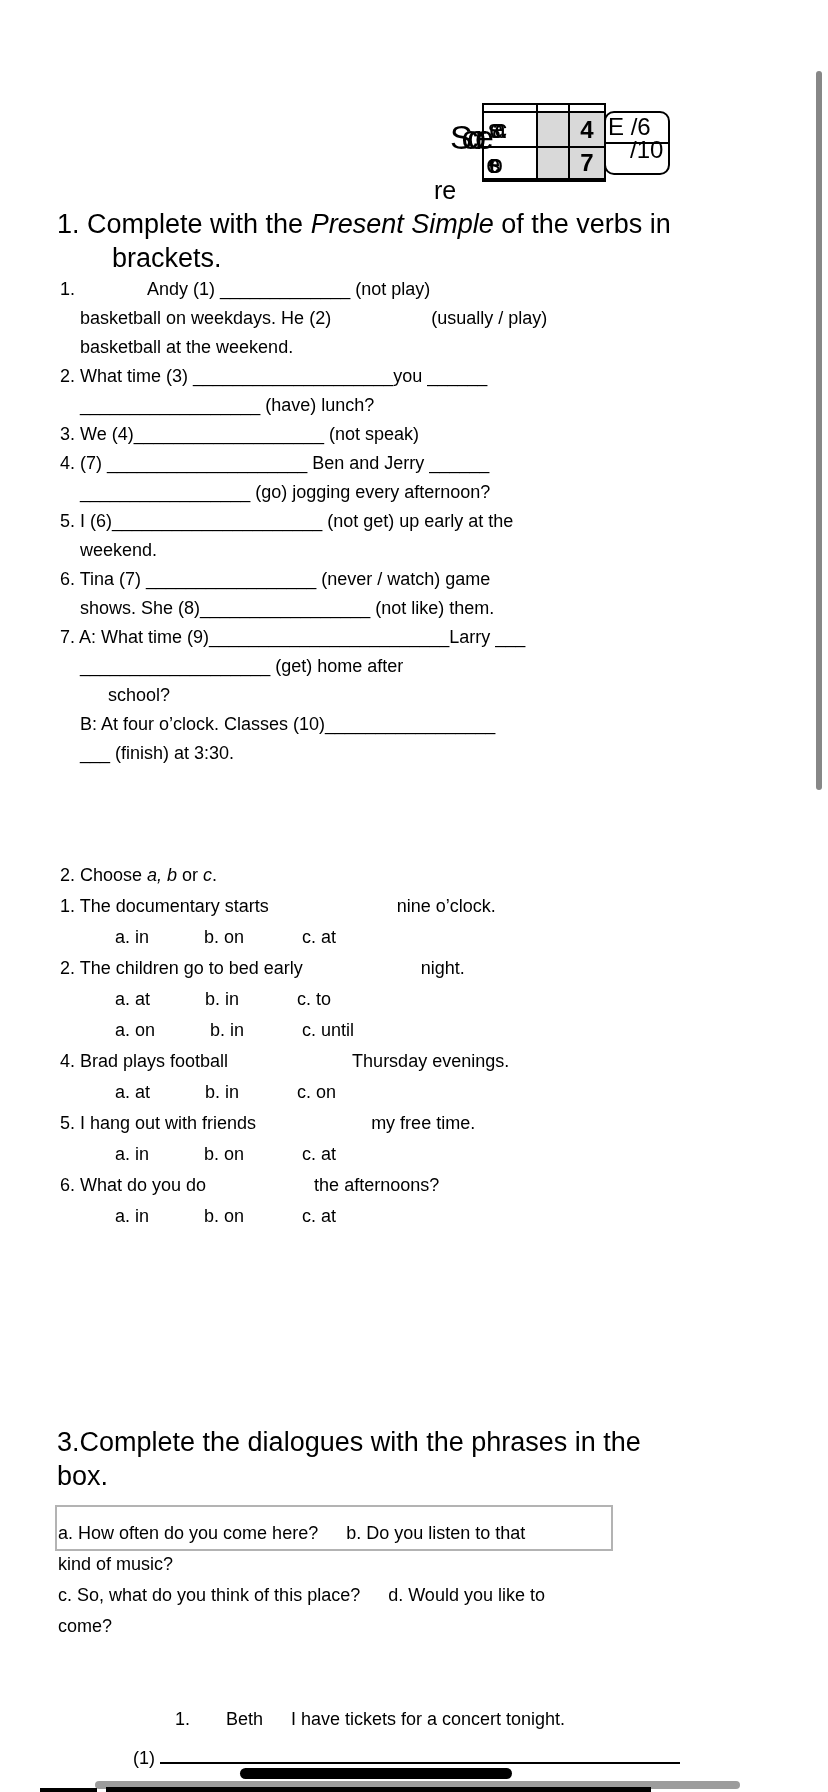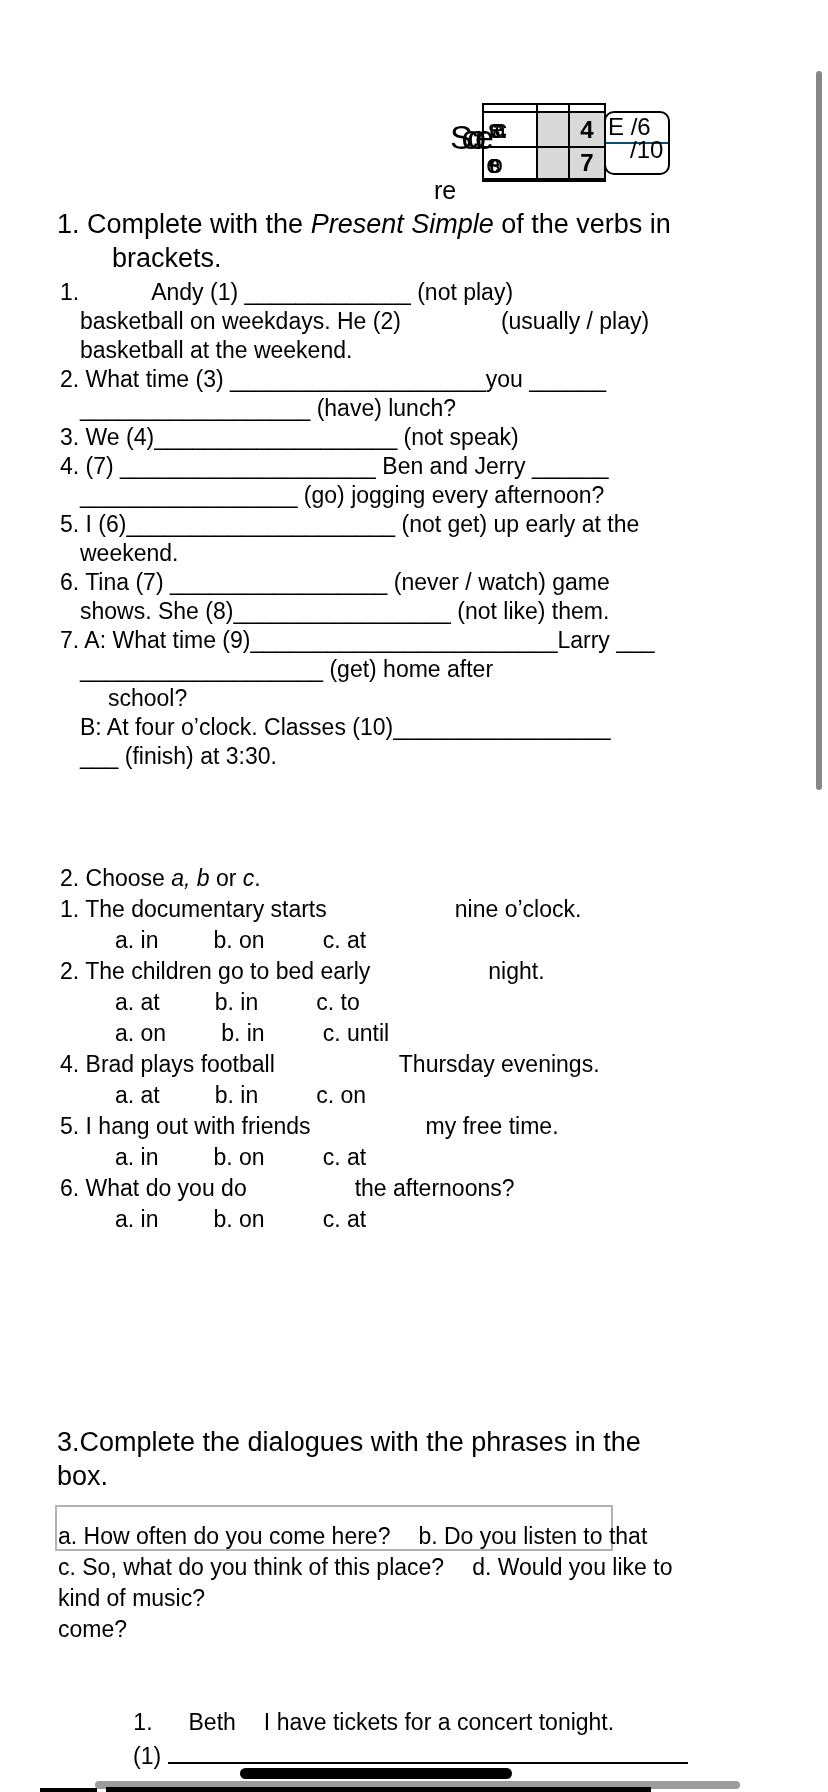--- a/index.html
+++ b/index.html
@@ -1,19 +1,19 @@
 <!DOCTYPE html>
 <html><head>
 <meta charset="utf-8">
 <style>
   html,body{margin:0;padding:0;background:#fff;}
   .page{position:relative;width:828px;height:1792px;background:#fff;overflow:hidden;
         font-family:"Liberation Sans","DejaVu Sans",sans-serif;color:#000;}
   .block{position:absolute;}
-  .line{white-space:nowrap;font-size:23px;line-height:1.08;}
+  .line{white-space:nowrap;font-size:18px;line-height:1.08;}
   .sec-title .line{font-size:27px;font-weight:bold;height:34px;}
   #sec1-body .line{height:29px;}
   #sec2 .line{height:31px;}
   #sec3-phrases .line{height:31px;}
   #dialogue .line{height:32px;}
   .line .b{font-weight:normal;}
   .line .i{font-style:italic;}
   .cont{padding-left:20px;}
   .ind40{padding-left:55px;}
   .ind48{padding-left:48px;}
@@ -27,21 +27,21 @@
   #score-table .cell{border-right:2px solid #000;border-bottom:2px solid #000;
     box-sizing:border-box;position:relative;overflow:visible;font-size:24px;}
   #score-table .cell:nth-child(3n){border-right:none;}
   #score-table .gray{background:#d9d9d9;}
   #score-table .num{font-weight:bold;display:flex;align-items:center;justify-content:center;}
   .garble{position:absolute;left:4px;top:2px;letter-spacing:-0.45em;font-size:25px;}
   #score-word{position:absolute;left:450px;top:118px;font-size:34px;letter-spacing:-0.33em;z-index:3;}
   #stray-re{position:absolute;left:434px;top:176px;font-size:25px;z-index:3;}
   #score-badge{position:absolute;left:604px;top:111px;width:66px;height:64px;
     border:2.5px solid #000;border-radius:10px;box-sizing:border-box;background:#fff;z-index:1;}
-  #score-badge .r1{height:31px;border-bottom:2px solid #0c4a6e;box-sizing:border-box;
+  #score-badge .r1{height:31px;border-bottom:2px solid #000000;box-sizing:border-box;
     font-size:24px;padding-left:2px;white-space:nowrap;}
   #score-badge .r2{height:29px;font-size:24px;padding-left:24px;white-space:nowrap;
     transform:translateY(-8px);}
   
   .bar{position:absolute;}
   #home-indicator{left:240px;top:1768px;width:272px;height:11px;border-radius:6px;background:#000;}
   #gray-bar{left:95px;top:1781px;width:645px;height:8px;border-radius:4px;background:#9c9c9c;}
   #edge-line-1{left:40px;top:1788px;width:57px;height:4px;background:#000;}
   #edge-line-2{left:106px;top:1787px;width:545px;height:5px;background:#000;}
   #phrase-box{position:absolute;left:55px;top:1505px;width:558px;height:46px;
@@ -117,22 +117,22 @@
       <div class="line opt"><span class="b">a.</span><span> in</span><span class="b" style="margin-left: 55px;">b.</span><span> on</span><span class="b" style="margin-left: 58px;">c</span><span>. at</span></div>
     </div>
 
   <div class="block sec-title" id="sec3-title" style="left:57px;top:1428px;">
       <div class="line"><span class="b">3.Complete the dialogues with the phrases in the</span></div>
       <div class="line"><span class="b">box.</span></div>
     </div>
   <div id="phrase-box"></div>
   <div class="block" id="sec3-phrases" style="left:58px;top:1524px;">
       <div class="line"><span>a. How often do you come here?</span><span style="margin-left: 28px;">b. Do you listen to that</span></div>
+      <div class="line"><span>kind of music?</span></div>
       <div class="line"><span>c. So, what do you think of this place?</span><span style="margin-left: 28px;">d. Would you like to</span></div>
-      <div class="line"><span>kind of music?</span></div>
       <div class="line"><span>come?</span></div>
     </div>
 
   <div class="block" id="dialogue" style="left:60px;top:1710px;text-align:center;">
       <div class="line"><span class="b">1.</span><span class="b" style="margin-left: 36px;">Beth</span><span style="margin-left: 28px;">I have tickets for a concert tonight.</span></div>
       <div class="line d2"><span class="b">(1) </span><span class="fill" style="width: 520px;"></span></div>
     </div>
 
   <div class="bar" id="home-indicator"></div>
   <div class="bar" id="gray-bar"></div>

